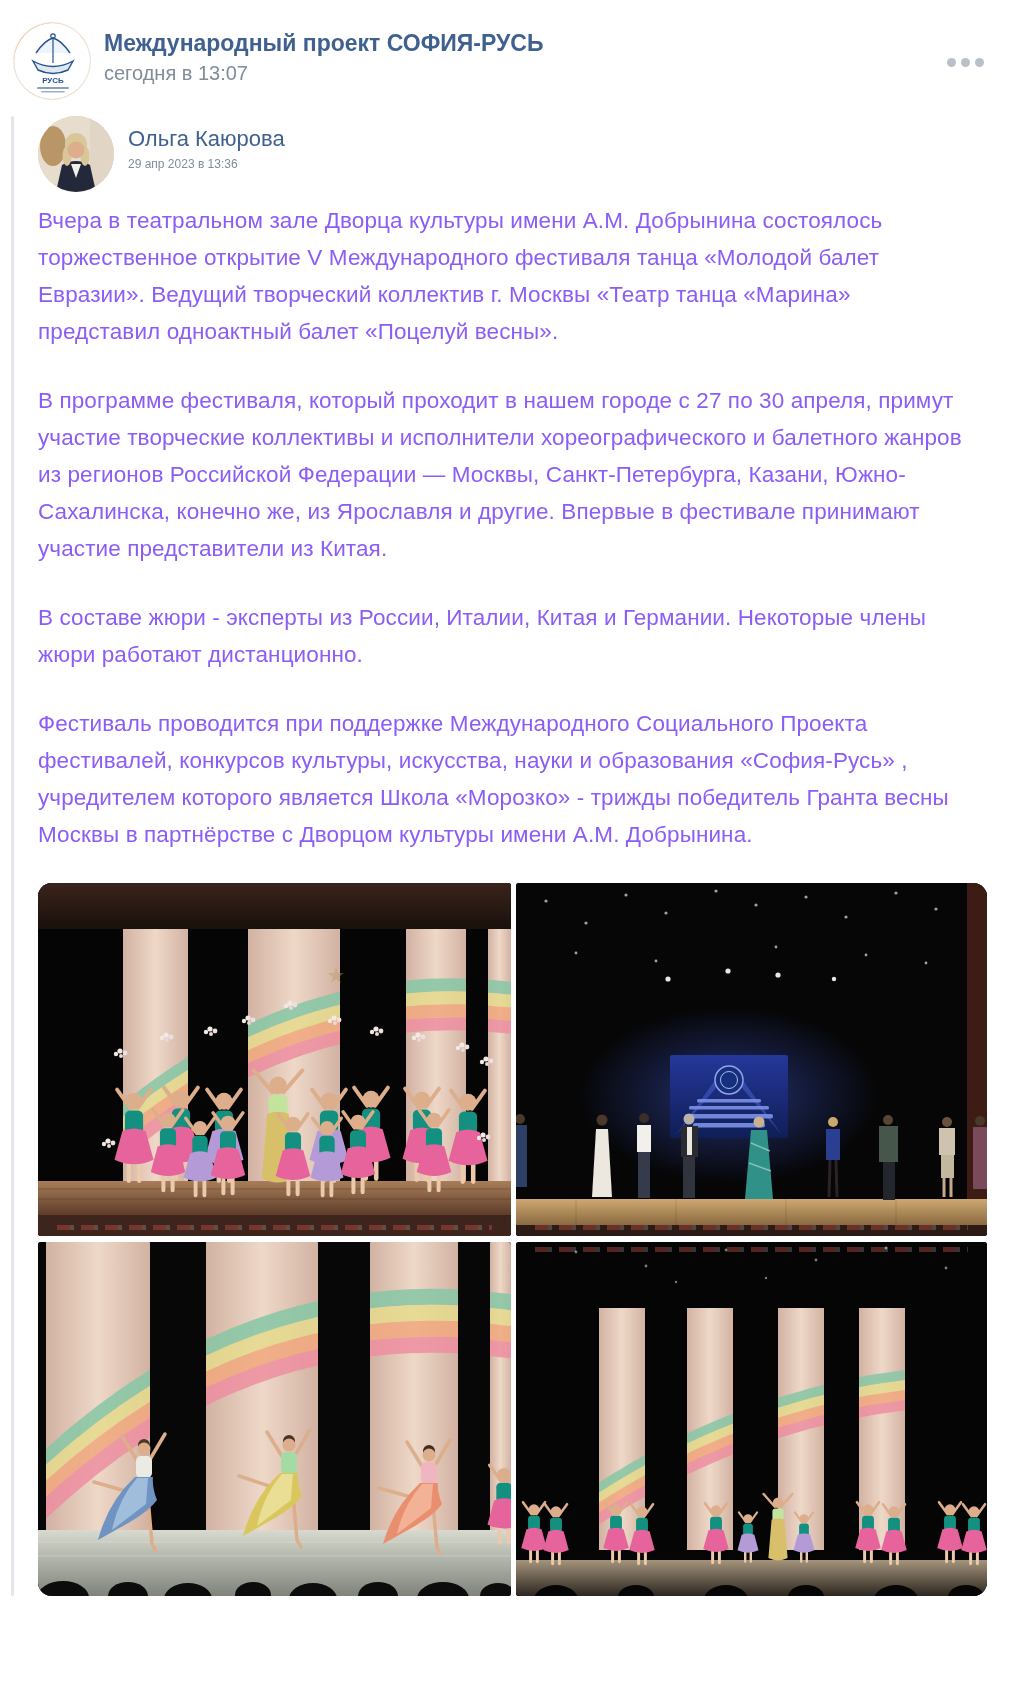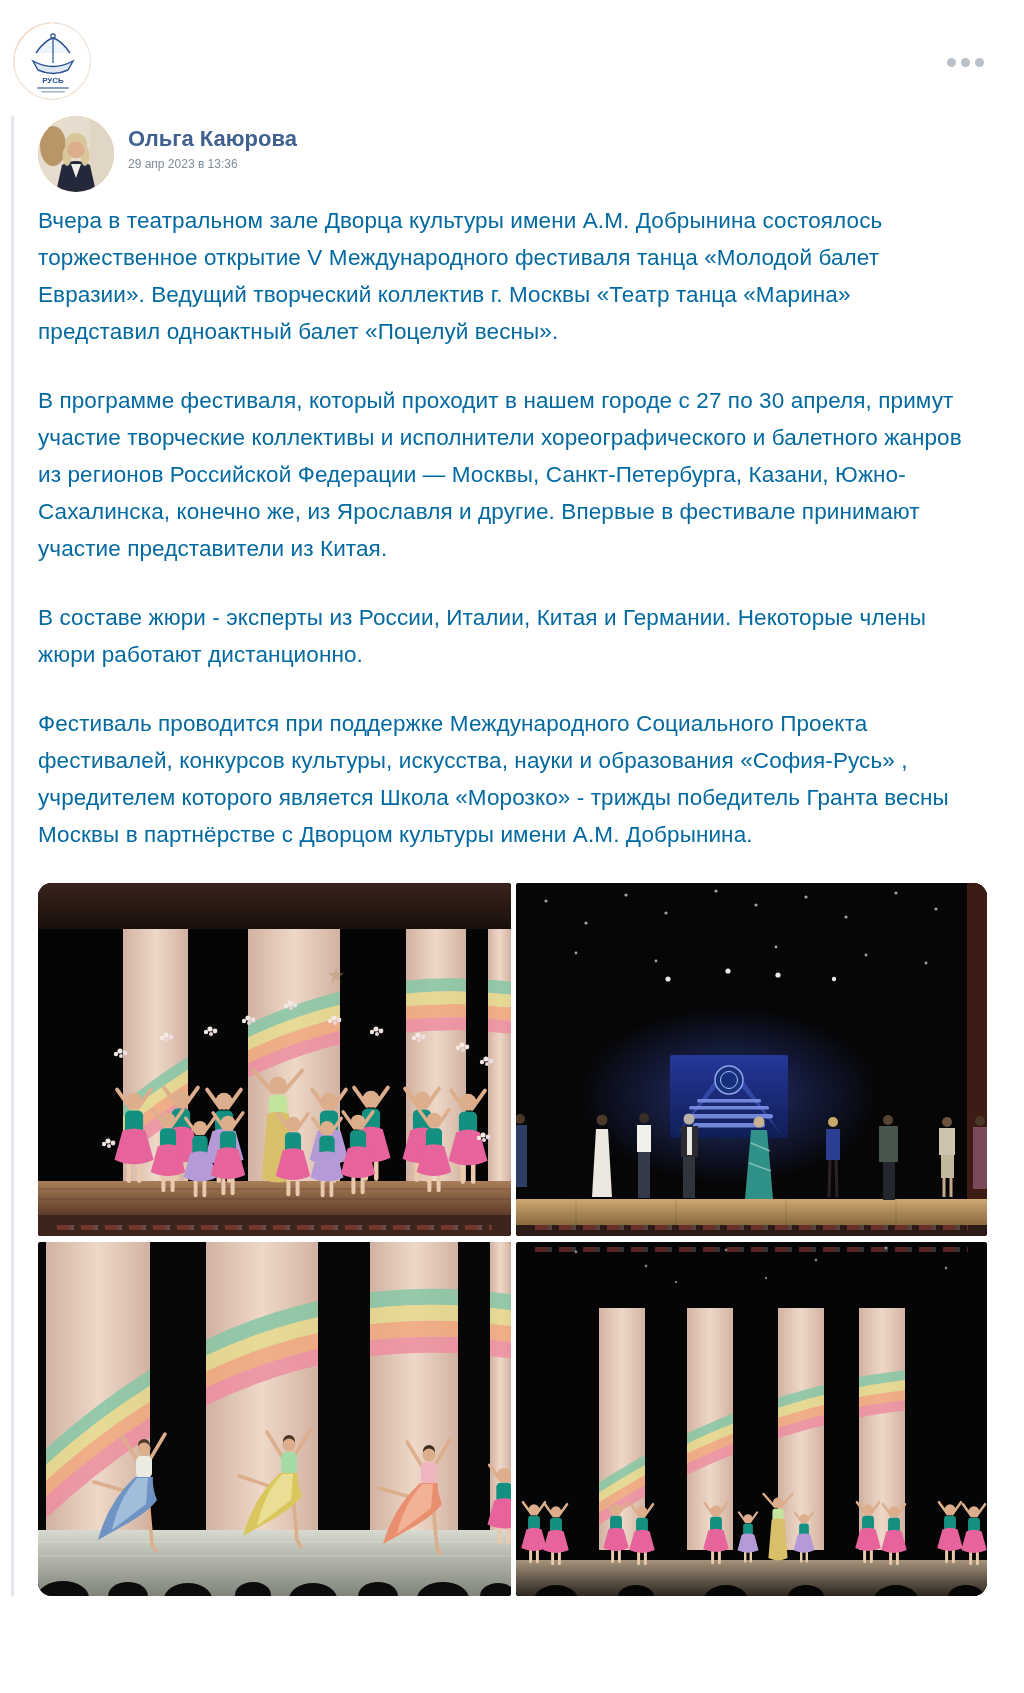--- a/index.html
+++ b/index.html
@@ -18,25 +18,25 @@
   .menu{margin-left:auto;margin-top:32px;display:flex;gap:5px;cursor:pointer;padding:4px}
   .menu i{width:9px;height:9px;border-radius:50%;background:#b9c0c8;display:block}
 
   
   .repost{display:flex;margin:16px 0 0 11px}
   .repost-line{width:3px;border-radius:2px;background:#e3e6ea;flex:none}
   .repost-body{margin-left:24px;width:949px}
   .repost-head{display:flex;align-items:flex-start}
   .author-avatar{width:76px;height:76px}
   .repost-head .head-text{margin-left:14px;padding-top:9px}
-  .author-name{display:block;font-size:22px;font-weight:700;color:#40618f;line-height:28px;text-decoration:none;cursor:pointer}
+  .author-name{display:block;font-size:22px;font-weight:400;color:#40618f;line-height:28px;text-decoration:none;cursor:pointer}
   .repost-date{font-size:12px;color:#818c99;margin-top:4px;cursor:pointer}
 
   .text{margin-top:10px;width:940px}
-  .text p{font-size:22.5px;line-height:37px;color:#0369a1;margin:0 0 32px 0;letter-spacing:.1px}
+  .text p{font-size:22.5px;line-height:37px;color:#8b5cf6;margin:0 0 32px 0;letter-spacing:.1px}
   .text p:last-child{margin-bottom:0}
 
   
   .grid{display:grid;grid-template-columns:473px 471px;grid-template-rows:353px 354px;column-gap:5px;row-gap:6px;margin-top:30px;width:949px}
   .ph{position:relative;overflow:hidden;background:#000;border-radius:3px;cursor:pointer}
   .ph svg{display:block;width:100%;height:100%}
   .p1{border-radius:14px 3px 3px 3px}
   .p2{border-radius:3px 14px 3px 3px}
   .p3{border-radius:3px 3px 3px 14px}
   .p4{border-radius:3px 3px 14px 3px}
@@ -121,20 +121,24 @@
       <svg viewBox="0 0 78 78" width="78" height="78">
         <circle cx="39" cy="39" r="39" fill="#ffffff"></circle>
         <path d="M22,30 Q31,17 39,15 Q47,17 56,30" fill="#eef4fb" stroke="#27508f" stroke-width="1.4"></path>
         <path d="M39,15 L39,40" stroke="#27508f" stroke-width="1.2"></path>
         <circle cx="39" cy="13" r="2.2" fill="none" stroke="#27508f" stroke-width="1.2"></circle>
         <path d="M19,38 Q39,49 59,38 L54,47 Q39,54 24,47 Z" fill="#dfe9f4" stroke="#27508f" stroke-width="1.4"></path>
         <text x="39" y="60" text-anchor="middle" font-size="8" font-weight="bold" fill="#27508f">РУСЬ</text>
         <rect x="23" y="64" width="32" height="2" rx="1" fill="#27508f" opacity="0.55"></rect>
         <rect x="27" y="68" width="24" height="1.6" rx="0.8" fill="#27508f" opacity="0.45"></rect>
       </svg>
+    </div>
+    <div class="head-text">
+      <a class="group-name">Международный проект СОФИЯ-РУСЬ</a>
+      <div class="post-time">сегодня в 13:07</div>
     </div>
     <div class="menu">
       <i></i>
         <i></i>
         <i></i>
     </div>
   </header>
 
   <section class="repost">
     <div class="repost-line"></div>

